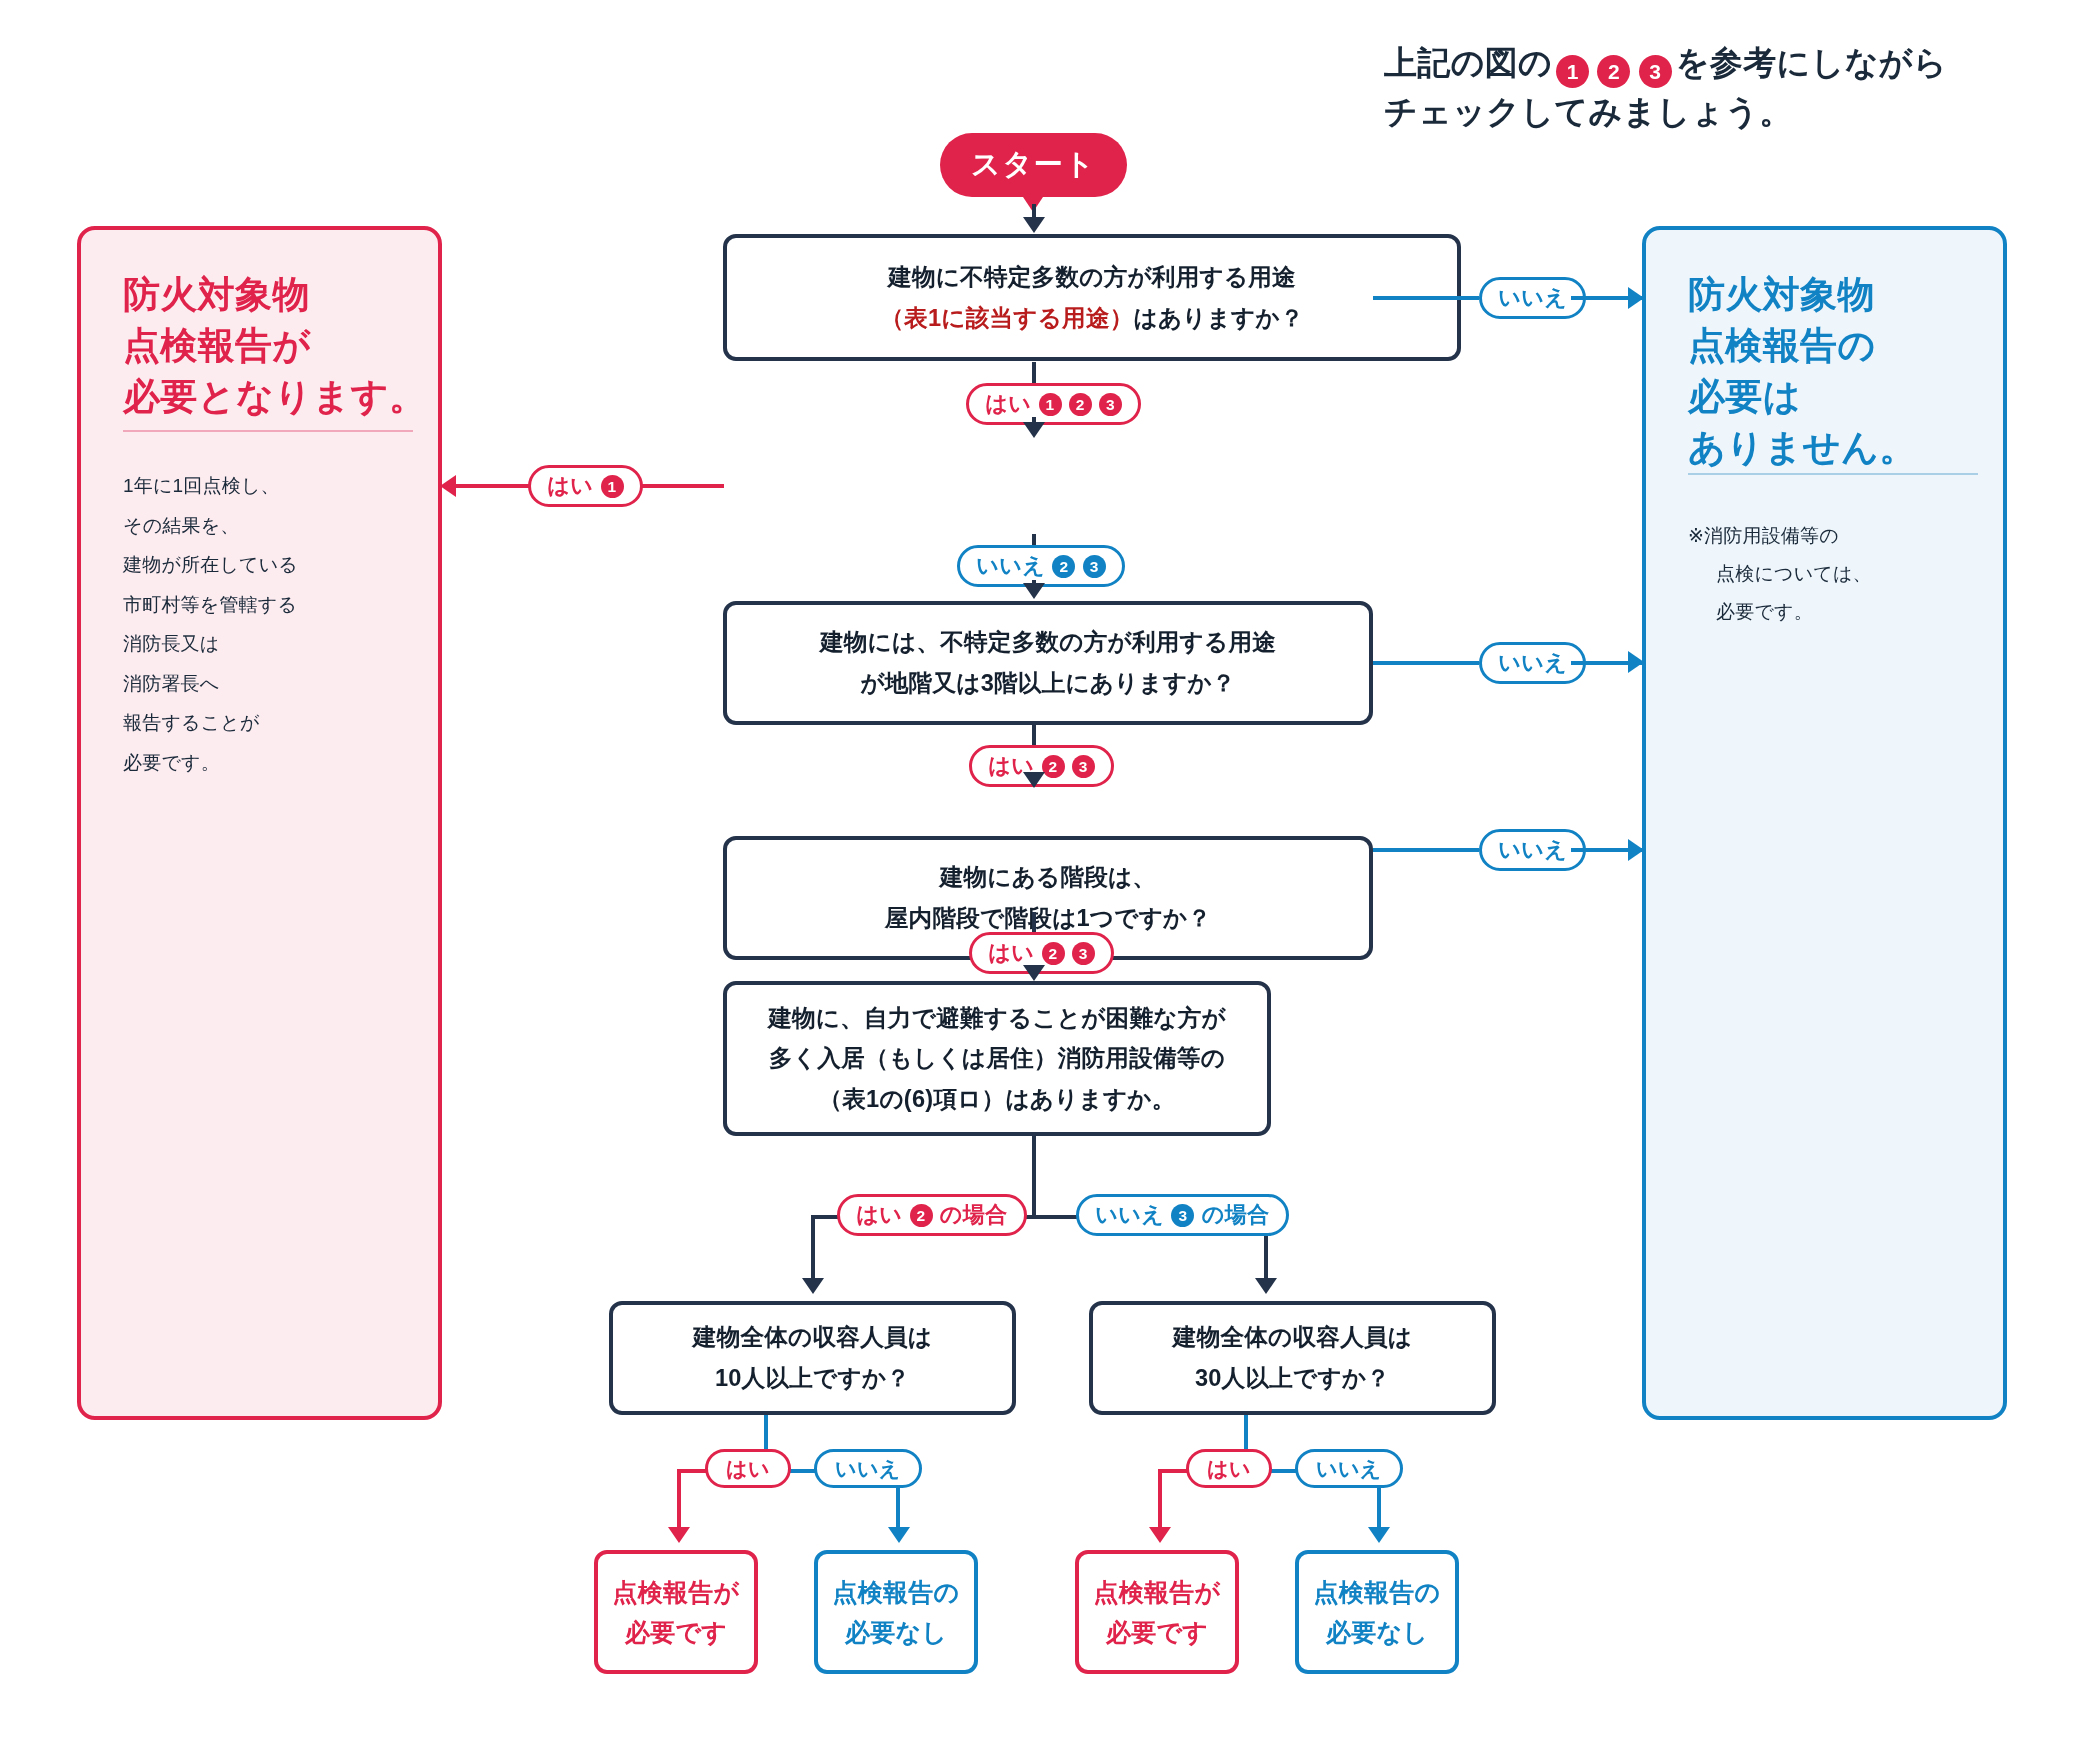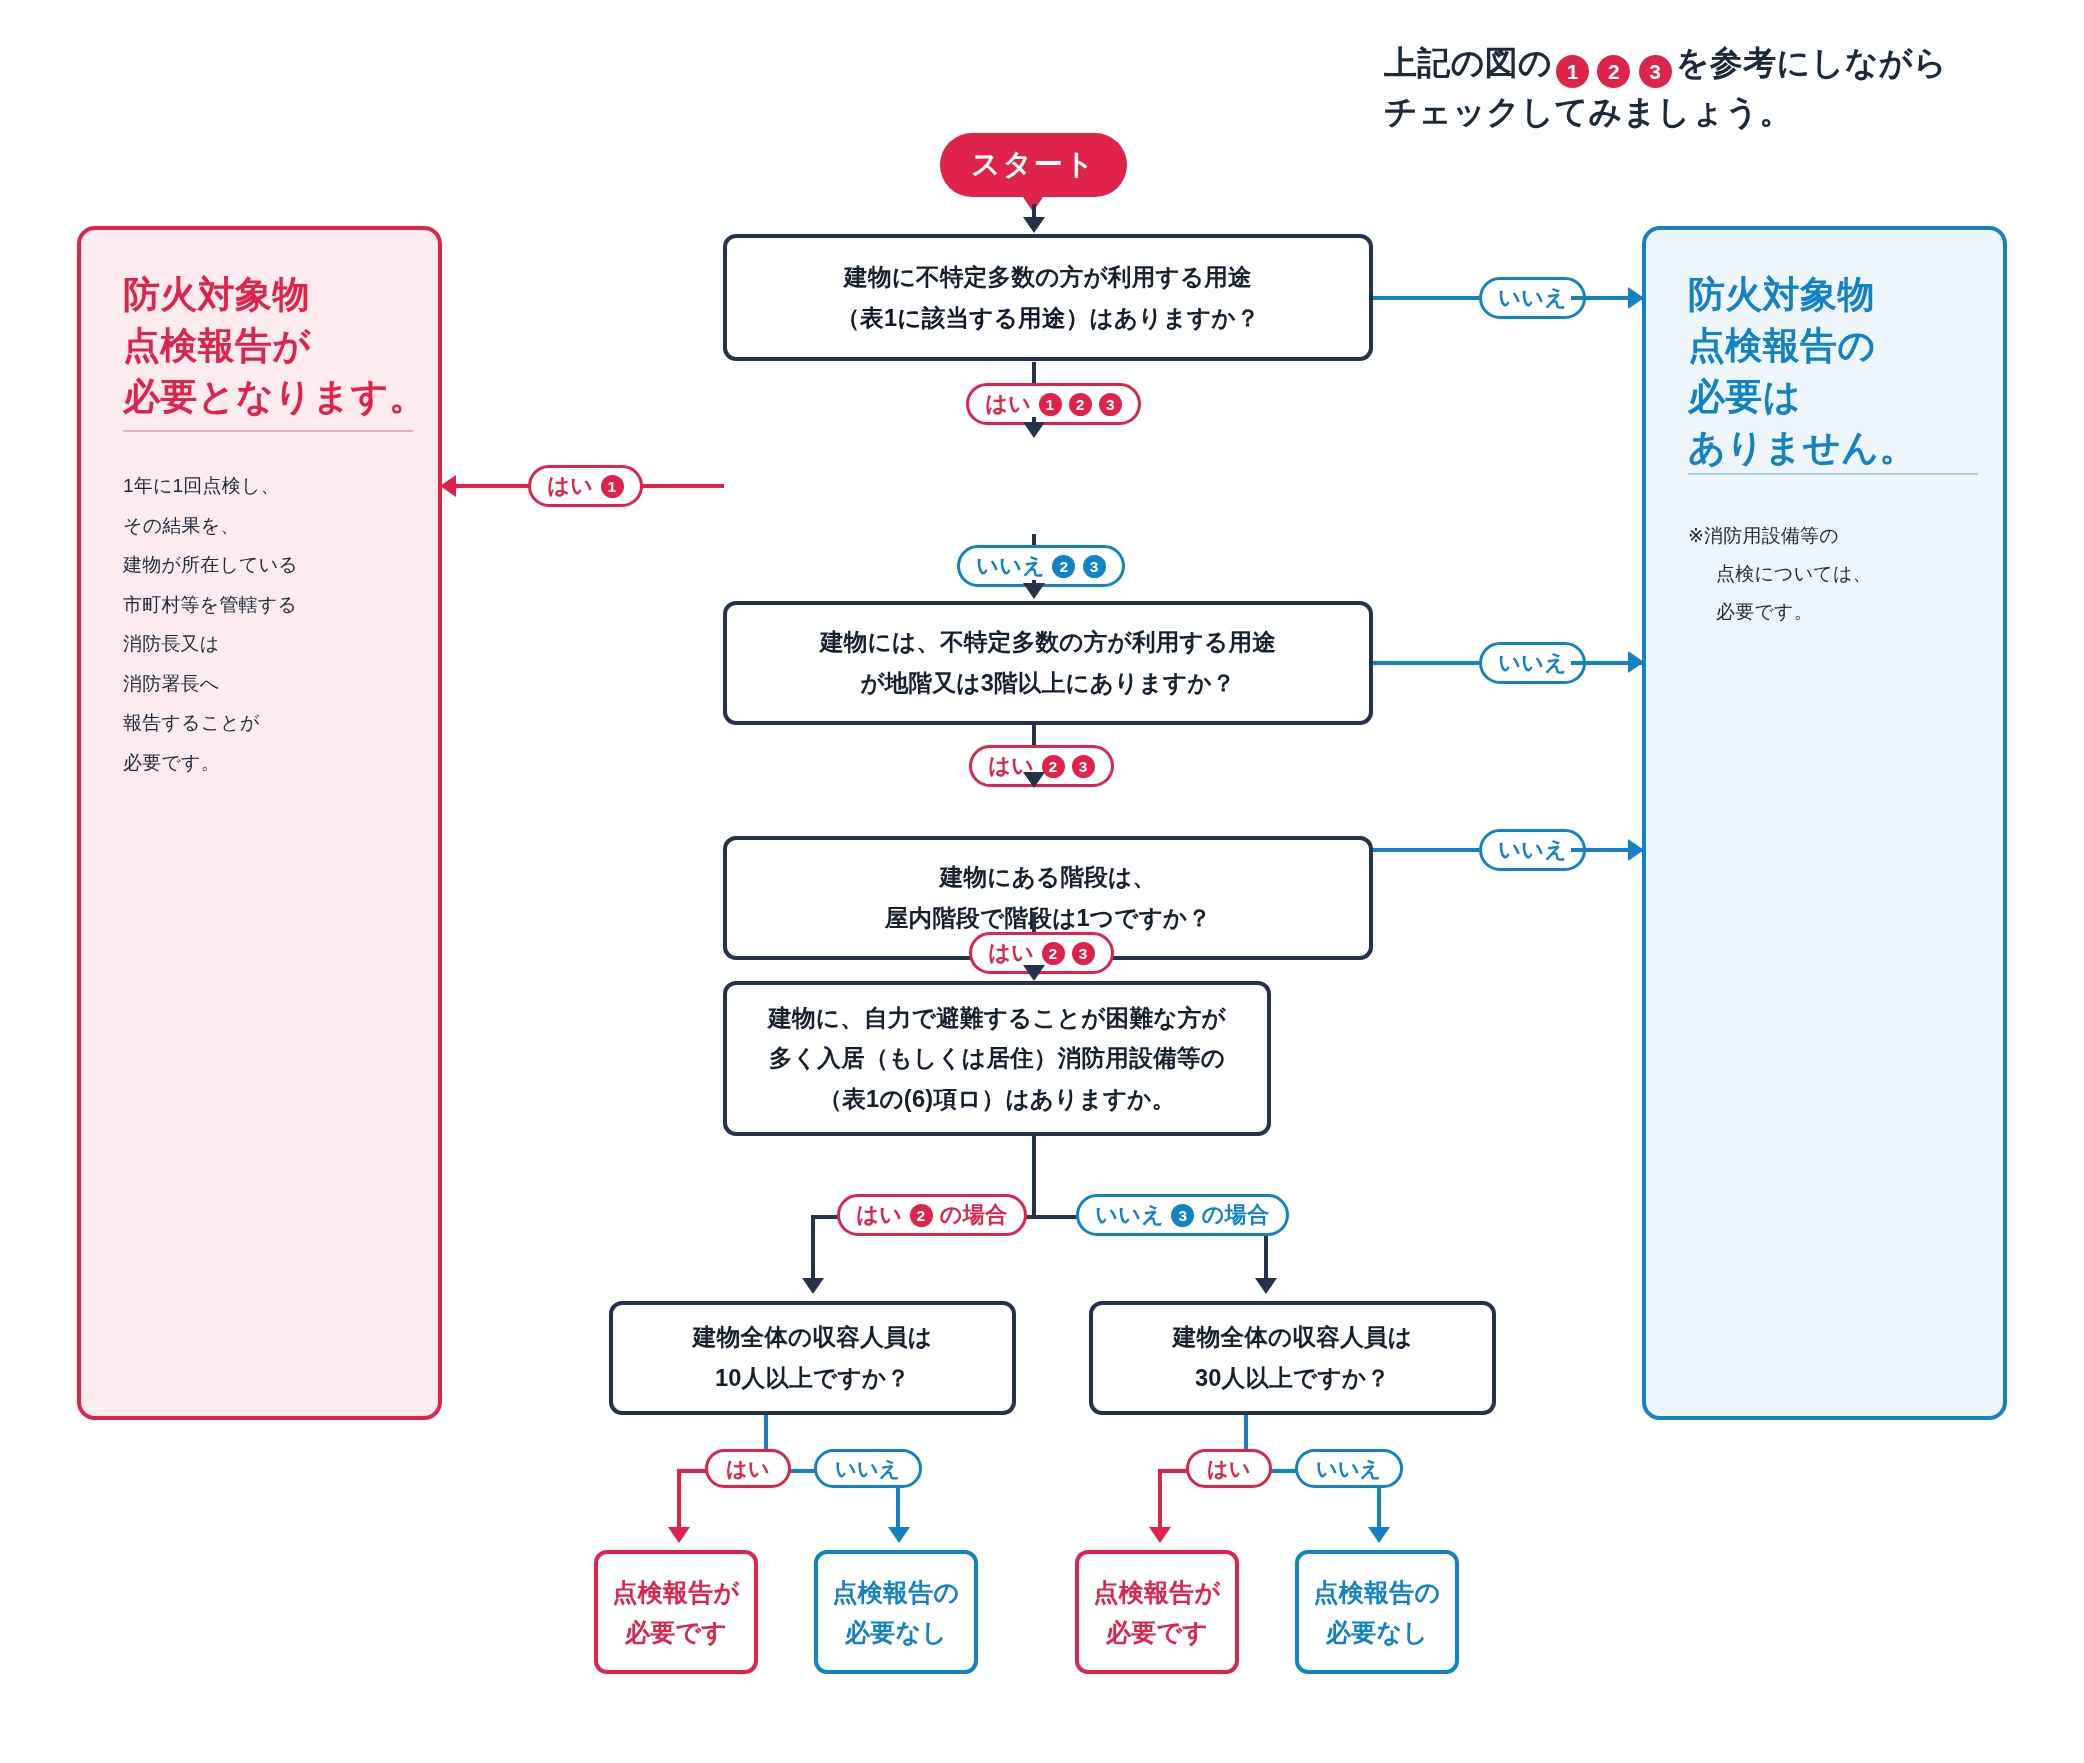--- a/index.html
+++ b/index.html
@@ -82,23 +82,23 @@
   }
 
   
   .qbox{
     border:4.1px solid #24334a; border-radius:13px;
     background:#ffffff; box-sizing:border-box;
     display:flex;align-items:center;justify-content:center;
     color:#15202e; font-size:23.6px; font-weight:bold;
     line-height:1.72; text-align:center; letter-spacing:.01em;
   }
-  .qbox .hl{color:#0f172a;}
-
-  #q1{left:723px;top:234px;width:650px;height:127px;align-items:center;}
+  .qbox .hl{color:#b91c1c;}
+
+  #q1{left:723px;top:234px;width:738px;height:127px;align-items:center;}
   #q2{left:723px;top:438px;width:650px;height:96px;}
   #q3{left:723px;top:601px;width:650px;height:124px;}
   #q4{left:723px;top:788px;width:650px;height:124px;margin-top:48px;}
   #q5{left:723px;top:981px;width:548px;height:155px;}
   #q6{left:609px;top:1301px;width:407px;height:114px;}
   #q7{left:1089px;top:1301px;width:407px;height:114px;}
 
   
   .rbox{
     border-radius:13px;background:#ffffff;box-sizing:border-box;

